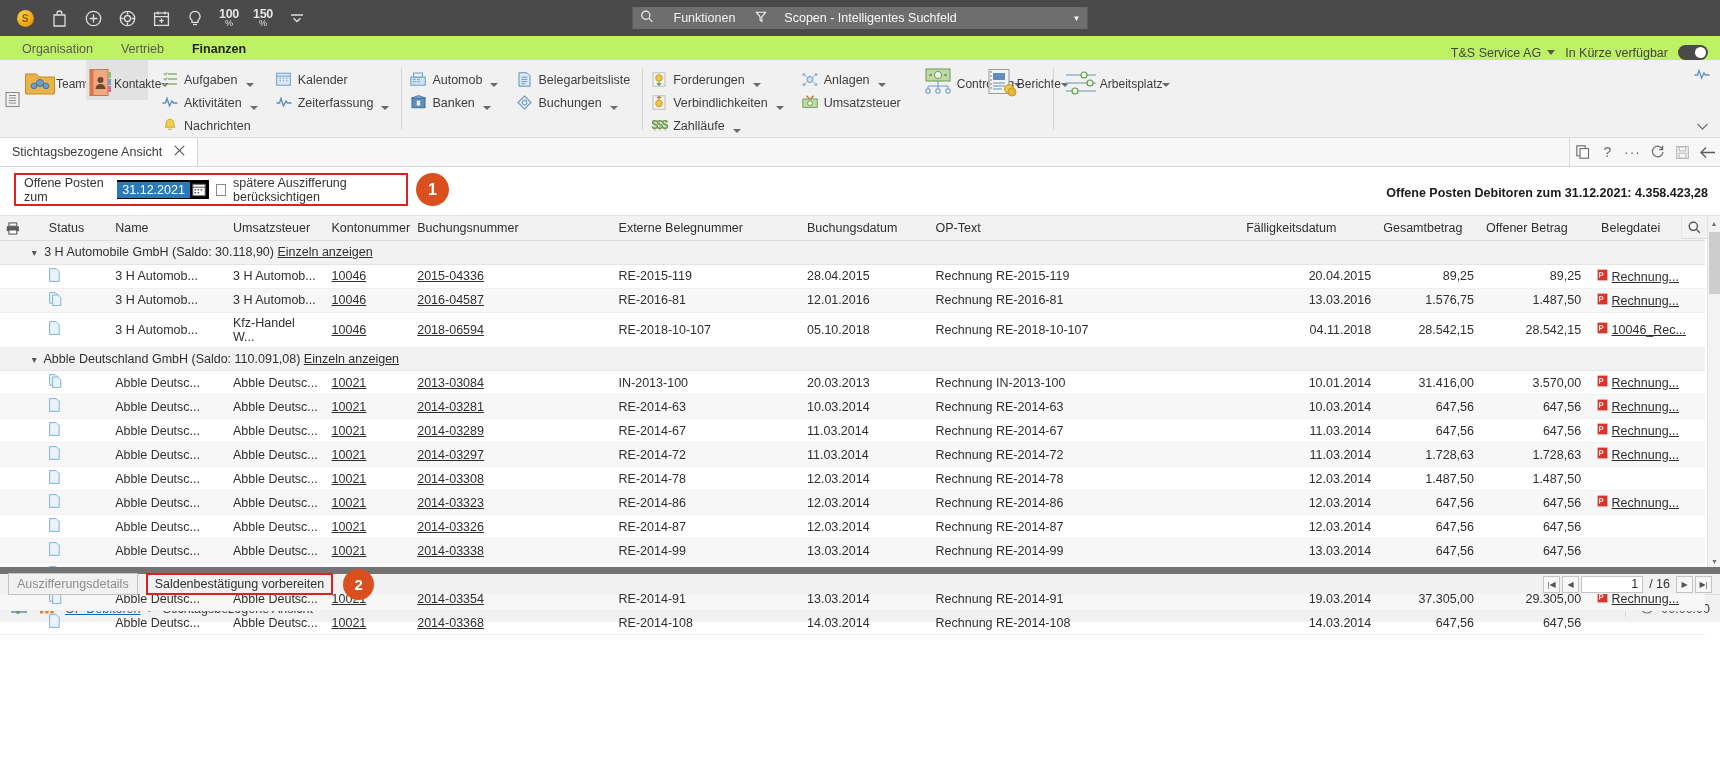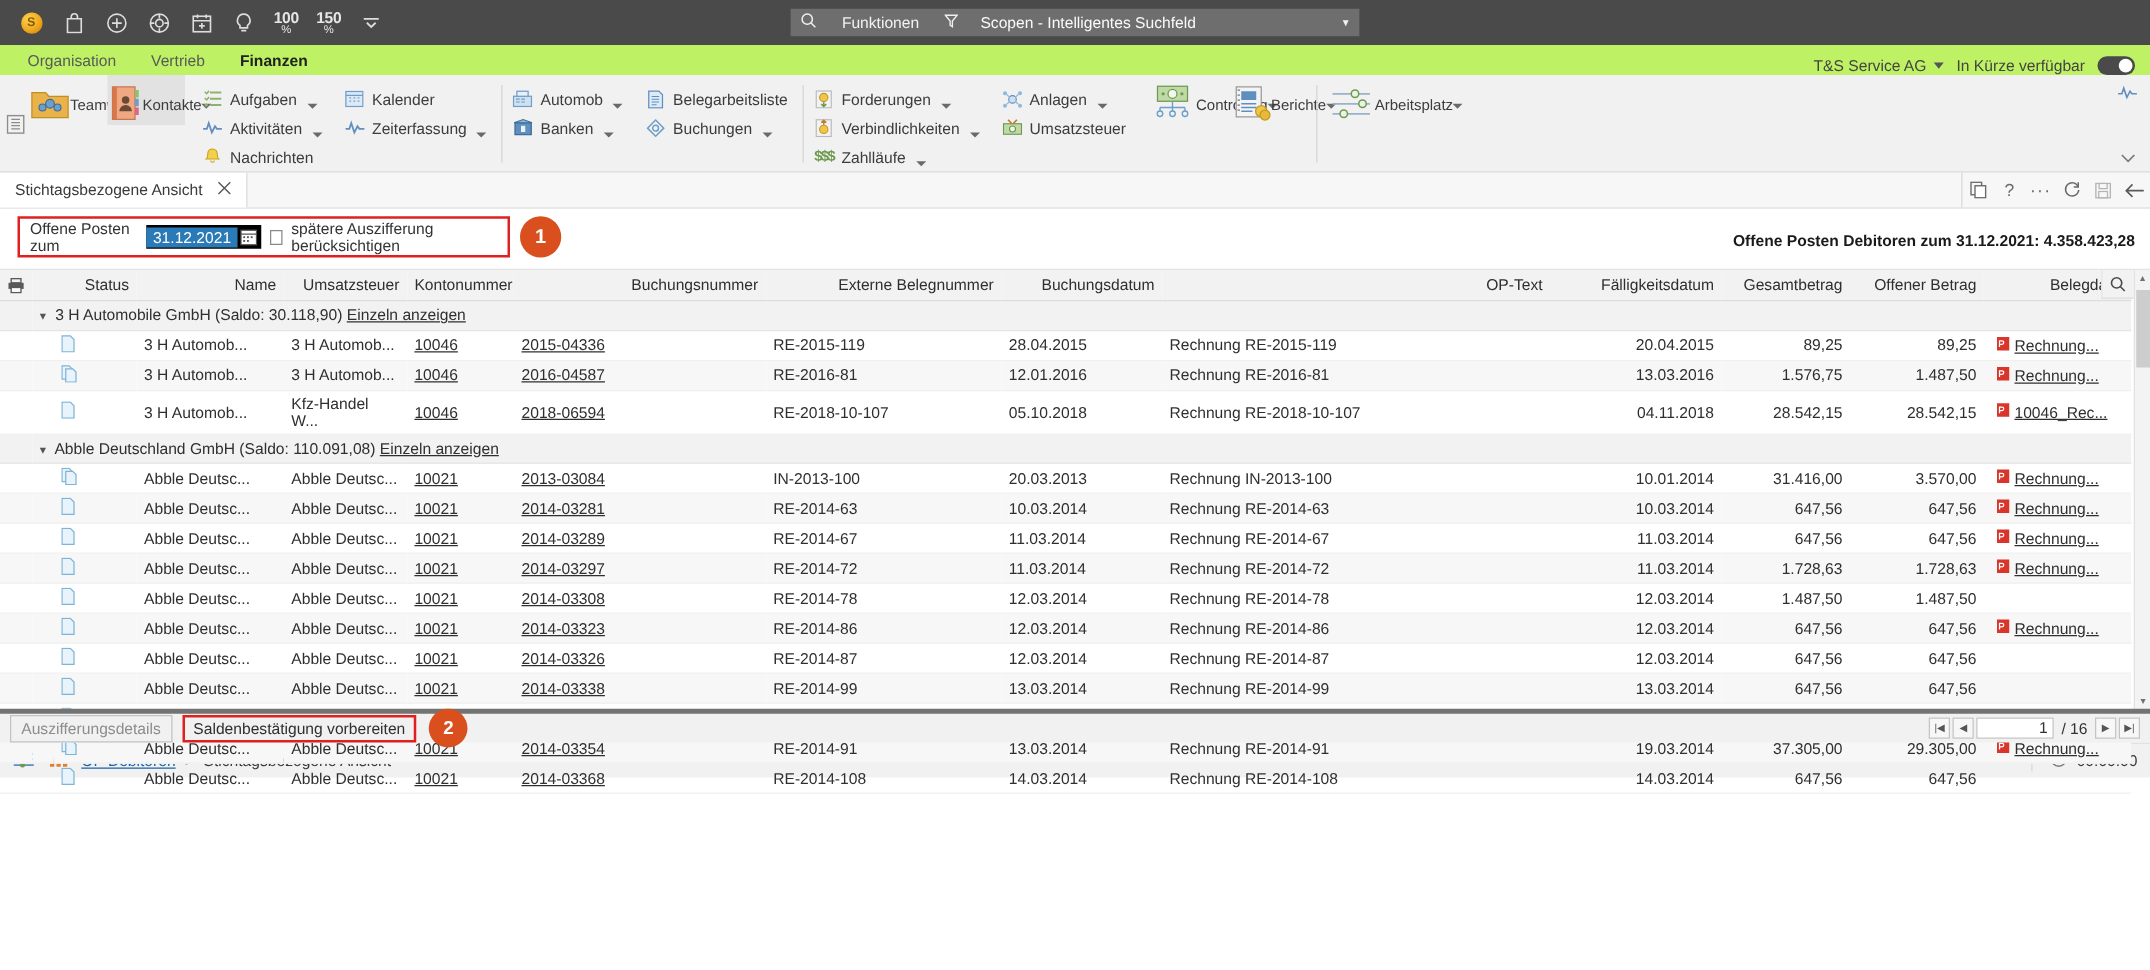--- a/index.html
+++ b/index.html
@@ -94,39 +94,39 @@
     position:absolute; width:33px;height:33px;border-radius:50%;background:#d9501e;color:#fff;
     display:flex;align-items:center;justify-content:center;font-size:16px;font-weight:bold;
   }
   .summary { position:absolute; right:12px; top:19px; font-size:12.5px; font-weight:bold; color:#1a1a1a;}
 
   
   .gridwrap { position:relative; height:352px; border-top:1px solid #e3e3e3; }
   table.grid { width:1705px; border-collapse:collapse; table-layout:fixed; }
   table.grid th {
     background:#f2f2f2; font-weight:normal; font-size:12.5px; color:#2f2f2f;
-    text-align:right; padding:5px 6px; height:23px; border-bottom:1px solid #dcdcdc;
+    text-align:left; padding:5px 6px; height:23px; border-bottom:1px solid #dcdcdc;
   }
   table.grid td { padding:3px 6px; height:23.5px; font-size:12.5px; color:#2f2f2f; border-bottom:1px solid #f0f0f0;}
   tr.alt td { background:#f7f7f7; }
   tr.grouprow td { background:#f2f2f2; font-size:12.5px; padding:4px 6px; border-bottom:1px solid #e4e4e4;}
   .ta-r { text-align:right; }
   .lnk { text-decoration:underline; color:#2f2f2f; }
   .grid-scroll { position:absolute; right:0; top:0; width:13px; height:352px; background:#f3f3f3; border-left:1px solid #e2e2e2;}
   .gs-thumb { position:absolute; top:16px; left:1px; width:11px; height:62px; background:#cdcdcd; }
   .gs-arrow { height:14px; display:flex;align-items:center;justify-content:center;font-size:7px;color:#707070;}
   .head-search { position:absolute; right:13px; top:0; width:26px; height:23px; background:#f2f2f2;
                  border-bottom:1px solid #dcdcdc; border-left:1px solid #e6e6e6;
                  display:flex;align-items:center;justify-content:center;}
   .print-ico { display:flex;align-items:center;justify-content:center;}
   .chev { display:inline-block; width:9px; color:#555; font-size:10px; }
   .docico { display:inline-block; }
 
   
-  .bottombar { height:27px; background:#f1f1f1; border-top:4px solid #737373; display:flex; align-items:center;
+  .bottombar { height:27px; background:#f1f1f1; border-top:7px solid #737373; display:flex; align-items:center;
                padding:0 8px; gap:8px; position:relative;}
   .btn-flat { border:1px solid #c2c2c2; background:#f1f1f1; font-size:12.5px; color:#8d8d8d; padding:3px 8px; }
   .btn-hl { border:2px solid #e02020; padding:2px 7px; font-size:12.5px; color:#2f2f2f; background:#f1f1f1;}
   .pager { margin-left:auto; display:flex; align-items:center; gap:2px; font-size:12.5px;}
   .pgbtn { width:17px;height:17px;border:1px solid #c4c4c4;background:#f7f7f7;display:flex;align-items:center;
            justify-content:center;font-size:8px;color:#555;}
   .pgin { width:62px;height:17px;border:1px solid #c4c4c4;background:#fff;text-align:right;padding-right:4px;font-size:12.5px;}
 
   .statusbar { height:28px; background:#f1f1f1; border-top:1px solid #dcdcdc; display:flex; align-items:center;
                gap:10px; padding:0 10px; font-size:12.5px; color:#3a3a3a;}

